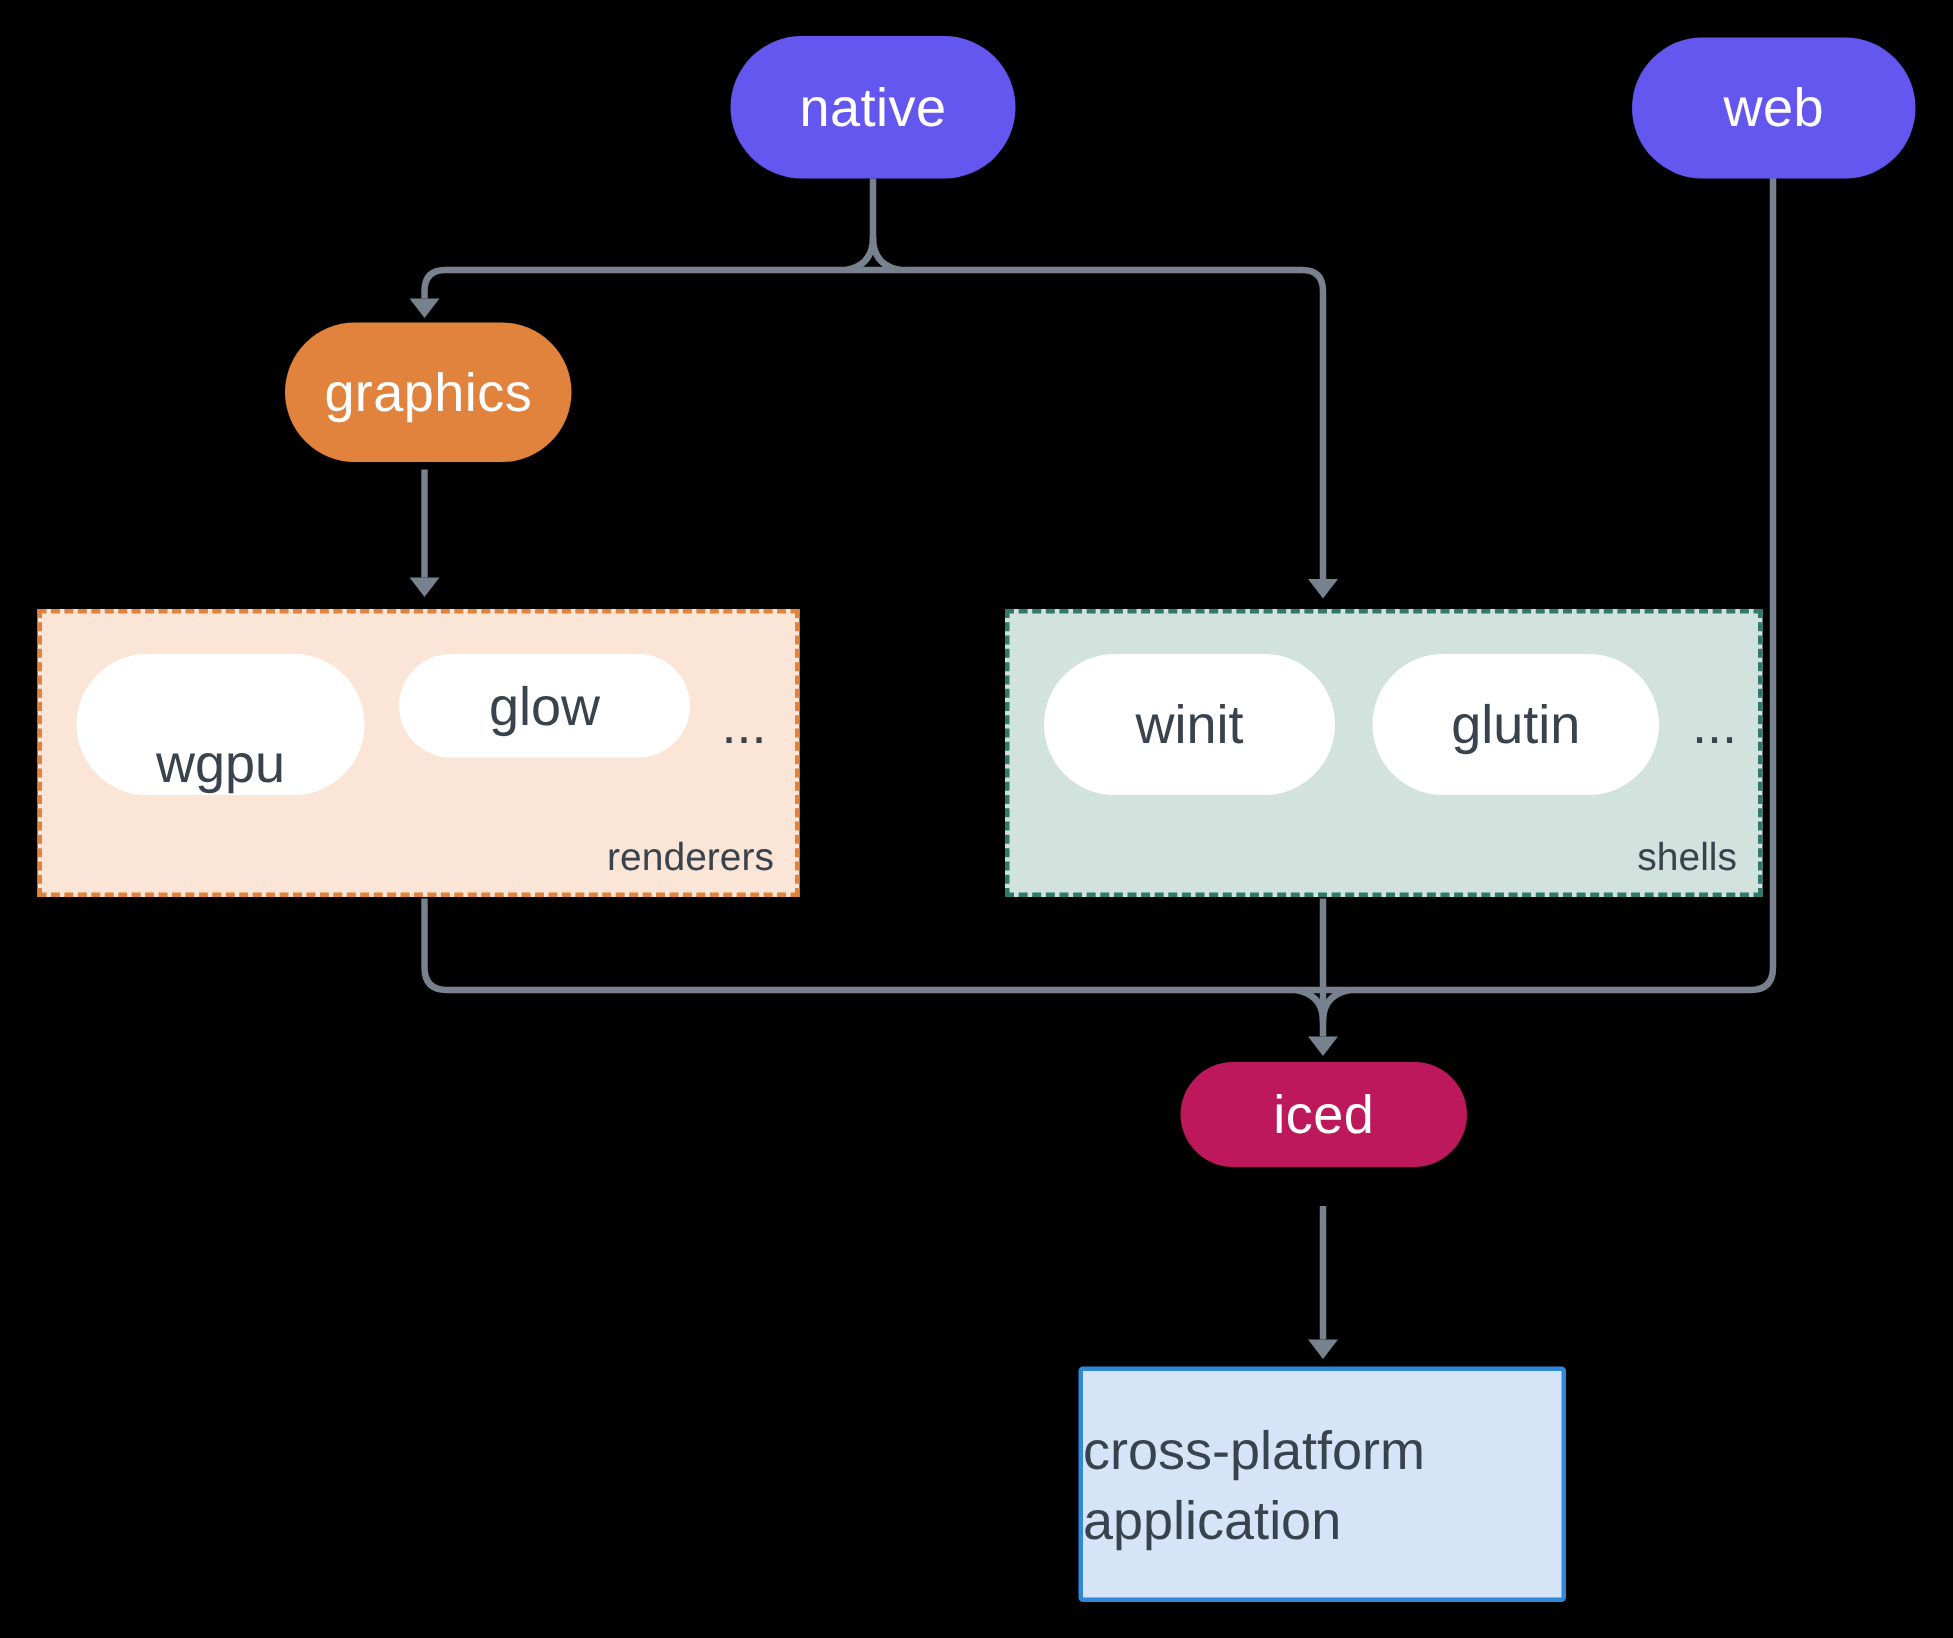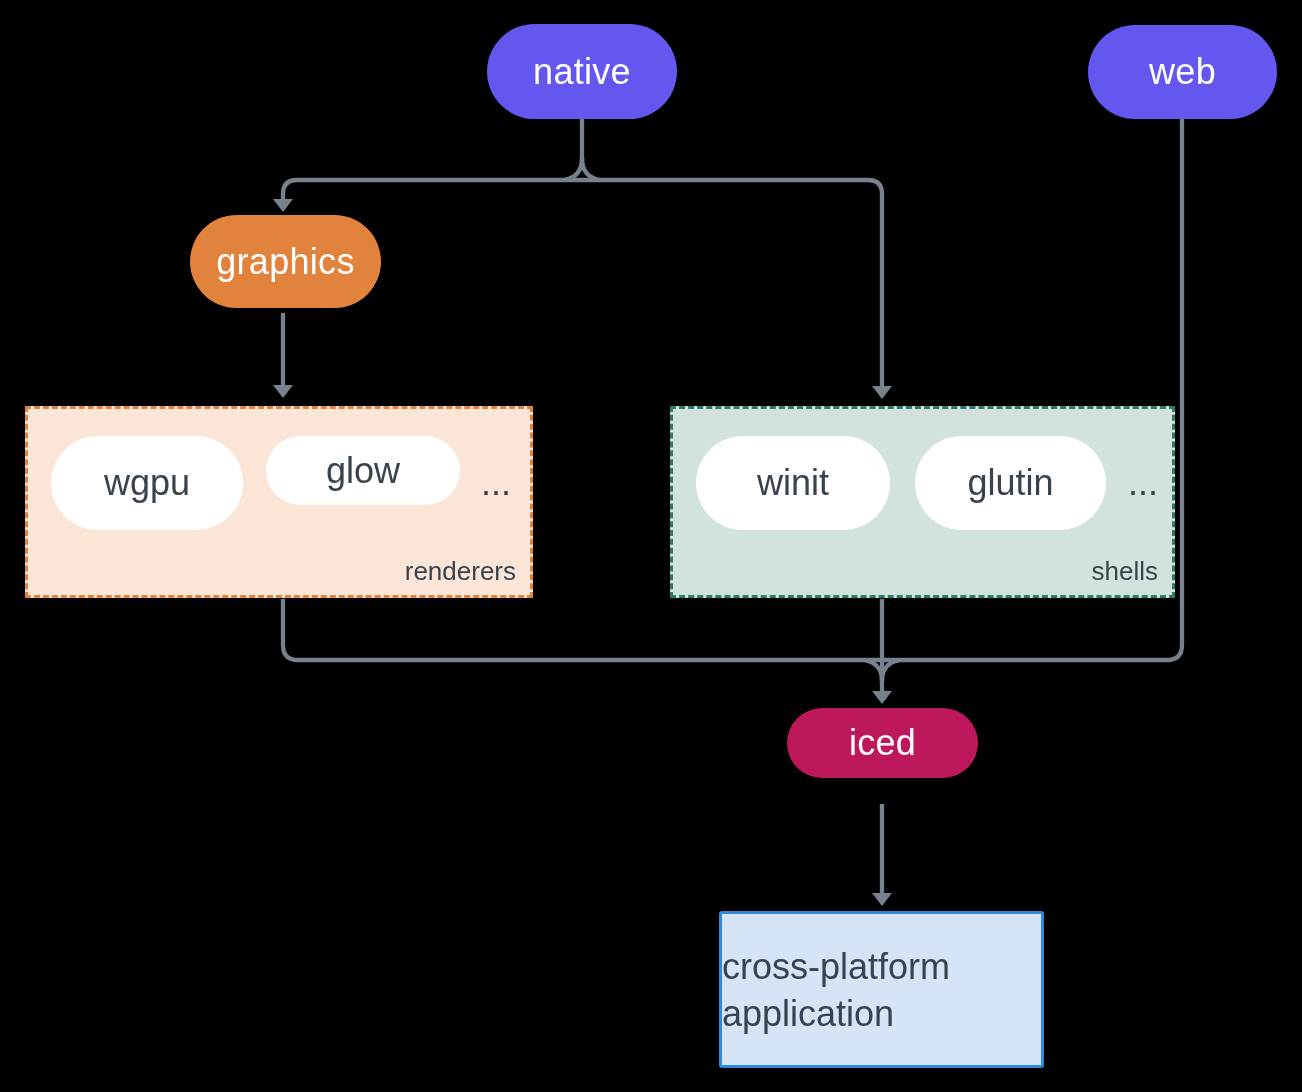--- a/index.html
+++ b/index.html
@@ -113,21 +113,21 @@
 
   <div class="node" style="left: 1088px; top: 25px; width: 189px; height: 94px; background-color: rgb(100, 87, 239); color: rgb(255, 255, 255);">
     <span>web</span>
   </div>
 
   <div class="node" style="left: 190px; top: 215px; width: 191px; height: 93px; background-color: rgb(225, 131, 61); color: rgb(255, 255, 255);">
     <span>graphics</span>
   </div>
 
   <div class="group-box" style="left: 25px; top: 406px; width: 508px; height: 192px; background-color: rgb(250, 229, 215); border-color: rgb(225, 131, 61); color: rgb(57, 67, 78);">
-    <div class="inner-pill" style="left: 23px; top: 27px; width: 192px; height: 94px; color: rgb(57, 67, 78);">
+    <div class="inner-pill" style="left: 23px; top: 27px; width: 192px; height: 94px; color: rgb(57, 67, 78); align-items: flex-end;">
       <span>wgpu</span>
     </div>
     <div class="inner-pill" style="left: 238px; top: 27px; width: 194px; height: 69px; color: rgb(57, 67, 78);">
       <span>glow</span>
     </div>
     <div class="ellipsis" style="left: 443px; top: 27px; width: 50px; height: 94px; color: rgb(57, 67, 78);">
       <span>...</span>
     </div>
     <div class="group-label">renderers</div>
   </div>

